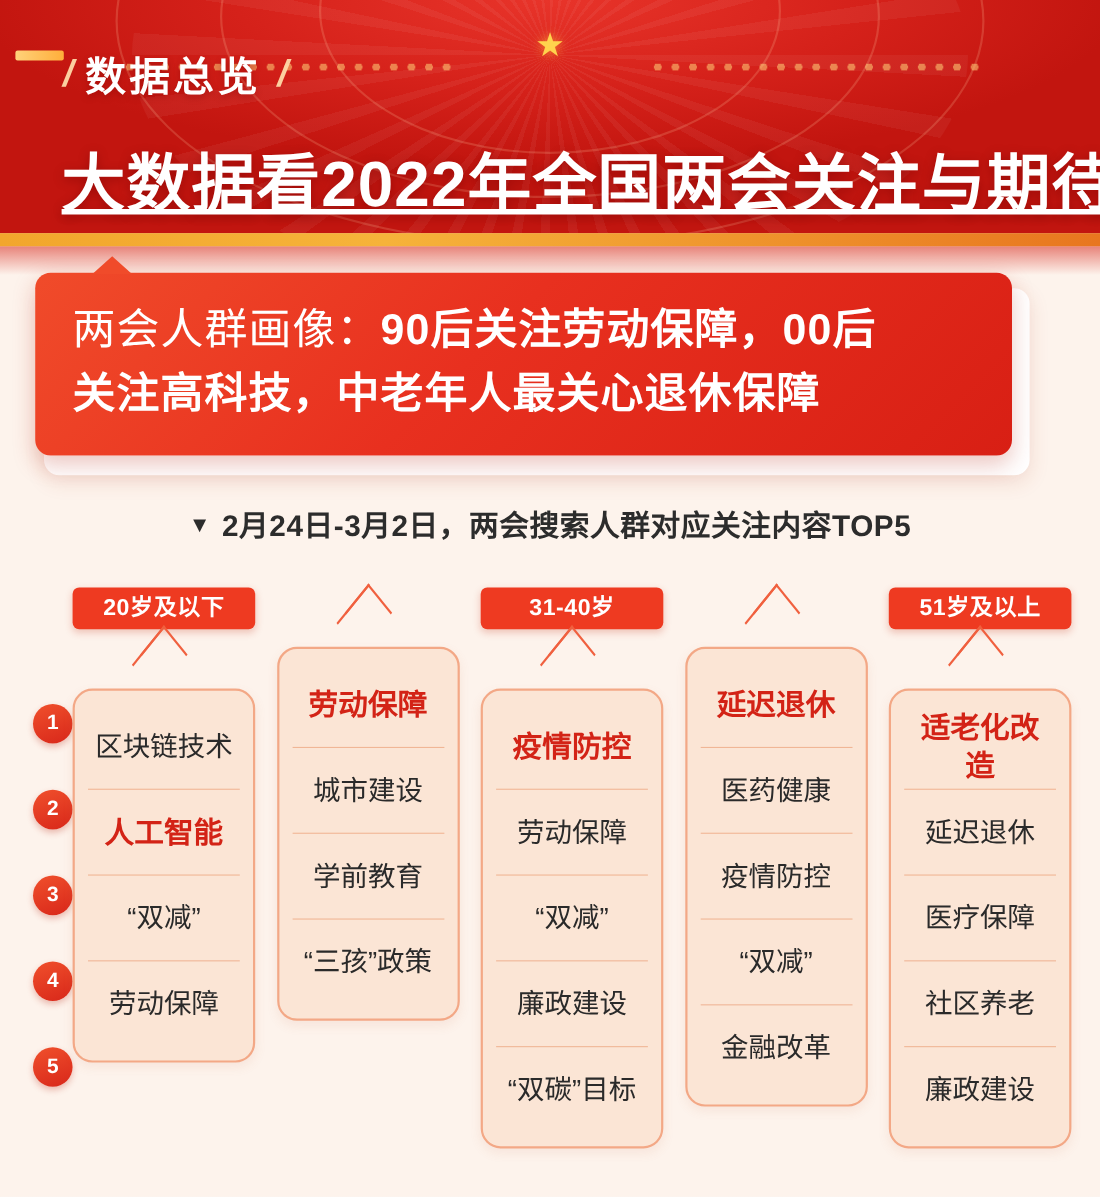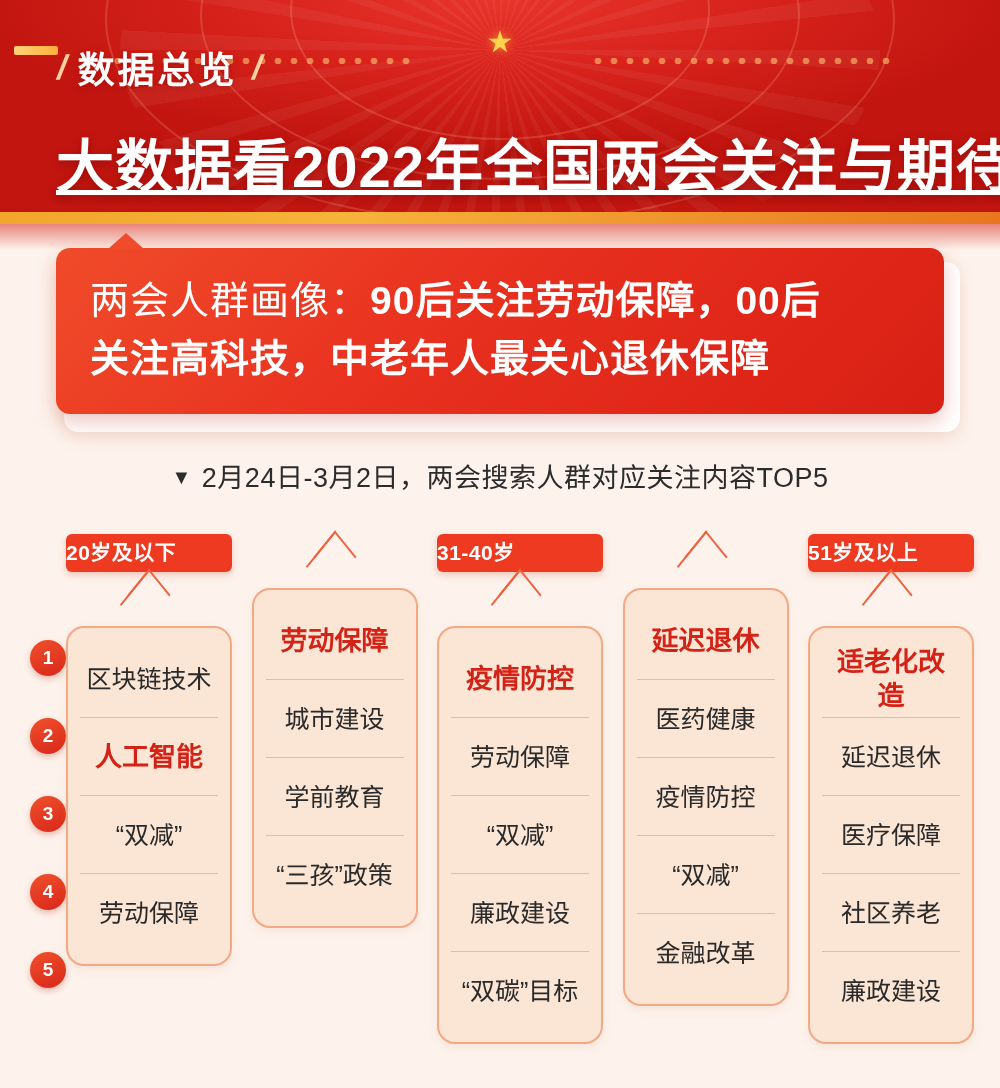--- a/index.html
+++ b/index.html
@@ -130,21 +130,21 @@
   .header-fade {
     position: absolute;
     left: 0; top: 224px;
     width: 1000px; height: 26px;
     background: linear-gradient(180deg, rgba(214,40,28,.55), rgba(253,243,236,0));
   }
 
   
   .callout-wrap {
     position: absolute;
-    left: 56px;
+    left: 32px;
     top: 248px;
     width: 904px;
   }
   .callout-shadow {
     position: absolute;
     left: 8px;
     top: 14px;
     width: 896px;
     height: 170px;
     background: #ffffff;
@@ -182,21 +182,21 @@
 
   
   .subtitle {
     position: absolute;
     left: 0;
     top: 456px;
     width: 1000px;
     text-align: center;
     color: #2c2c2c;
     font-size: 27px;
-    font-weight: 400;
+    font-weight: 700;
     letter-spacing: .5px;
   }
   .subtitle .tri {
     color: #2c2c2c;
     font-size: 20px;
     margin-right: 10px;
     position: relative;
     top: -3px;
   }
 
@@ -233,20 +233,21 @@
 
   .col-chip {
     width: 100%;
     height: 38px;
     background: #ee3a21;
     border-radius: 6px;
     color: #ffffff;
     font-size: 21px;
     font-weight: 700;
     line-height: 38px;
+    text-align: center;
     letter-spacing: .5px;
     box-shadow: 0 3px 7px rgba(200,60,35,.25);
   }
   .chip-stem {
     position: relative;
     height: 54px;
   }
   .chip-stem .v {
     position: absolute;
     left: 50%;

